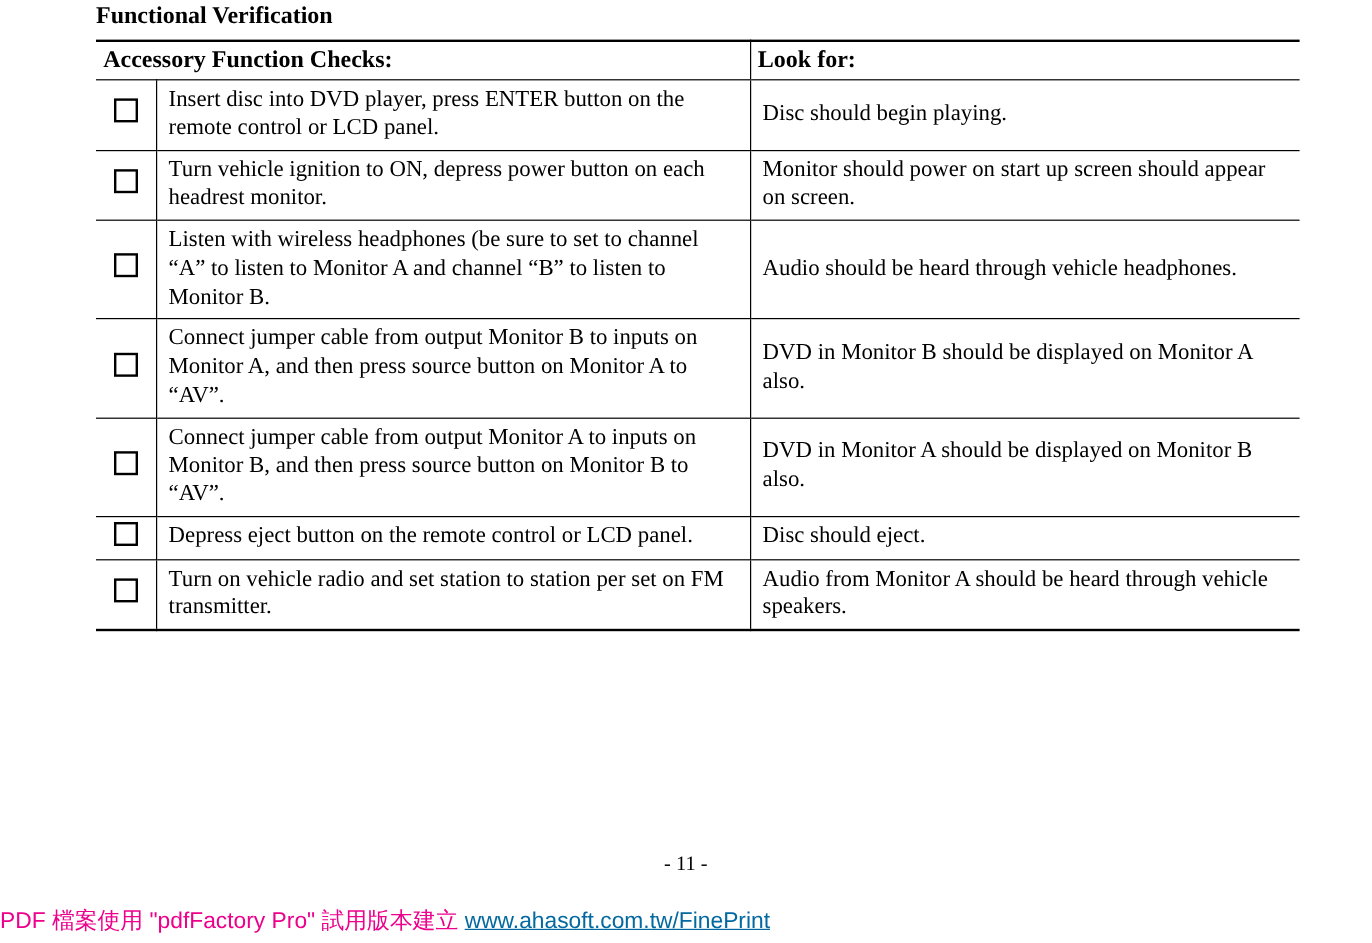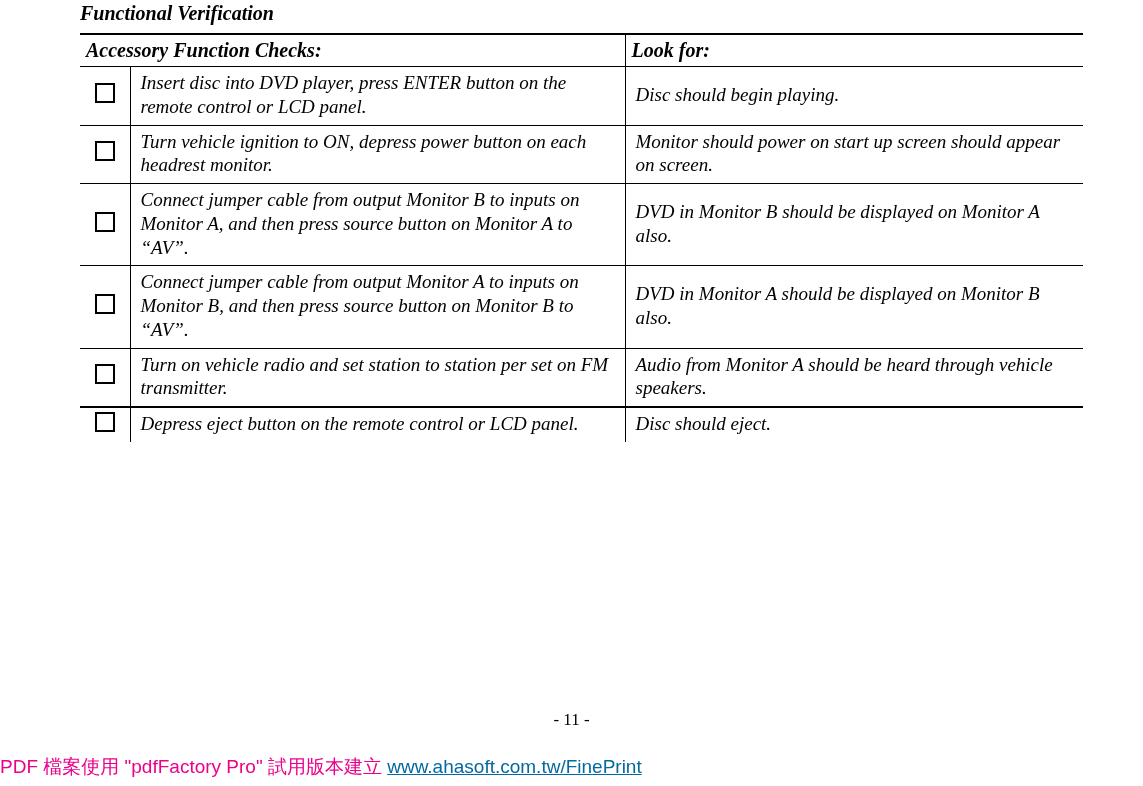--- a/index.html
+++ b/index.html
@@ -9,21 +9,20 @@
     font-size: 19px;
     color: #000;
     background: #fff;
     width: 1143px;
     height: 786px;
     position: relative;
     box-sizing: border-box;
   }
   .content {
     padding: 2px 60px 0 80px;
-    font-style: italic;
   }
   .section-title {
     font-weight: bold;
     font-size: 20px;
     margin: 0 0 8px 0;
   }
   table.verify {
     border-collapse: collapse;
     width: 100%;
     table-layout: fixed;
@@ -103,37 +102,42 @@
       <td class="vline-left">Insert disc into DVD player, press ENTER button on the remote control or LCD panel.</td>
       <td class="vline-left">Disc should begin playing.</td>
     </tr>
     <tr class="row-sep">
       <td class="chk"><span class="checkbox"></span></td>
       <td class="vline-left">Turn vehicle ignition to ON, depress power button on each headrest monitor.</td>
       <td class="vline-left">Monitor should power on start up screen should appear on screen.</td>
     </tr>
     <tr class="row-sep">
       <td class="chk"><span class="checkbox"></span></td>
+      <td class="vline-left">Listen with wireless headphones (be sure to set to channel “A” to listen to Monitor A and channel “B” to listen to Monitor B.</td>
+      <td class="vline-left">Audio should be heard through vehicle headphones.</td>
+    </tr>
+    <tr class="row-sep">
+      <td class="chk"><span class="checkbox"></span></td>
       <td class="vline-left">Connect jumper cable from output Monitor B to inputs on Monitor A, and then press source button on Monitor A to “AV”.</td>
       <td class="vline-left">DVD in Monitor B should be displayed on Monitor A also.</td>
     </tr>
     <tr class="row-sep">
       <td class="chk"><span class="checkbox"></span></td>
       <td class="vline-left">Connect jumper cable from output Monitor A to inputs on Monitor B, and then press source button on Monitor B to “AV”.</td>
       <td class="vline-left">DVD in Monitor A should be displayed on Monitor B also.</td>
     </tr>
+    <tr class="row-sep">
+      <td class="chk"><span class="checkbox"></span></td>
+      <td class="vline-left">Depress eject button on the remote control or LCD panel.</td>
+      <td class="vline-left">Disc should eject.</td>
+    </tr>
     <tr class="row-sep bottom-thick">
       <td class="chk"><span class="checkbox"></span></td>
       <td class="vline-left">Turn on vehicle radio and set station to station per set on FM transmitter.</td>
       <td class="vline-left">Audio from Monitor A should be heard through vehicle speakers.</td>
-    </tr>
-    <tr class="row-sep">
-      <td class="chk"><span class="checkbox"></span></td>
-      <td class="vline-left">Depress eject button on the remote control or LCD panel.</td>
-      <td class="vline-left">Disc should eject.</td>
     </tr>
   </tbody>
     </table>
 </div>
 
 <div class="page-num">- 11 -</div>
 
 <div class="footer">
   <span>PDF 檔案使用 "pdfFactory Pro" 試用版本建立 </span><a href="#">www.ahasoft.com.tw/FinePrint</a>
 </div>

